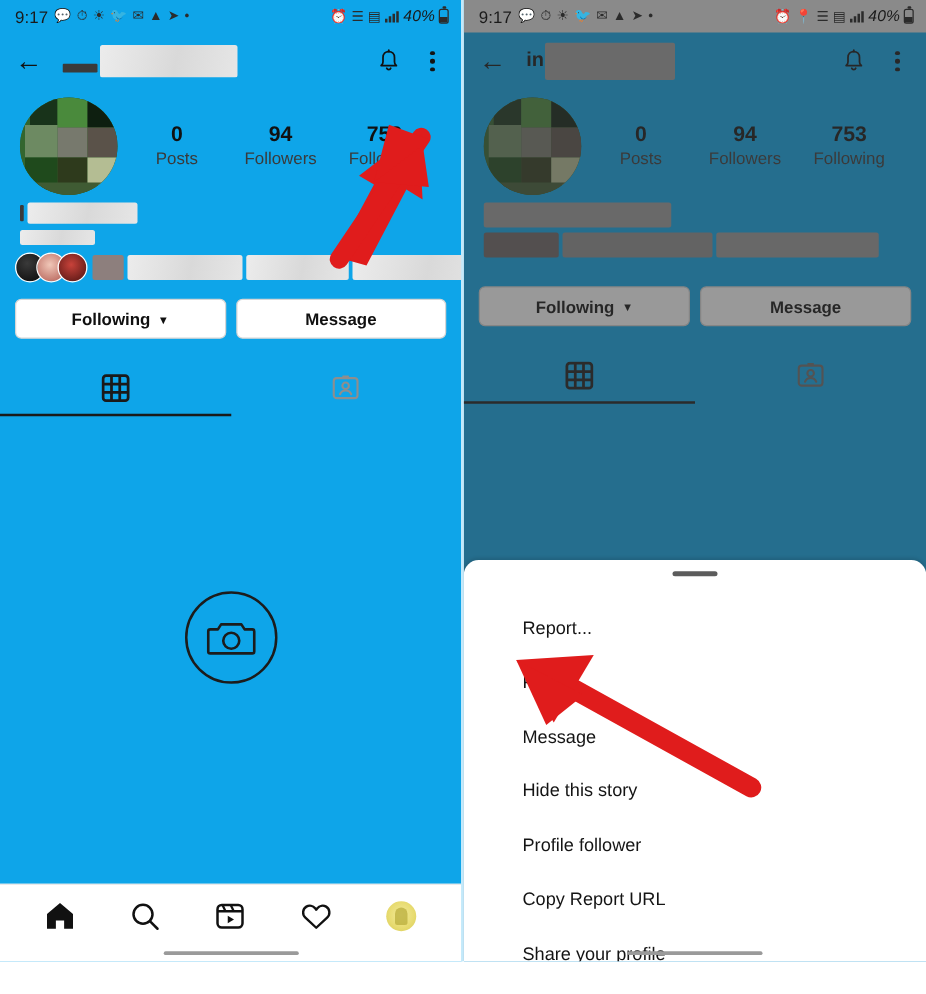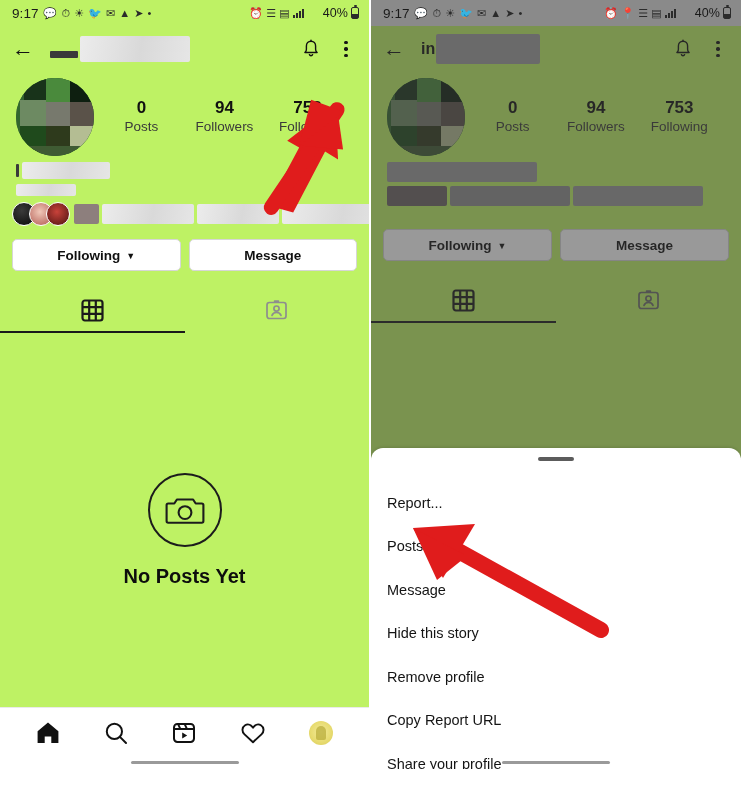--- a/index.html
+++ b/index.html
@@ -12,42 +12,42 @@
   .stage {
     position: relative;
     width: 741px; height: 795px;
     display: flex;
     background: #ffffff;
   }
   .phone {
     position: relative;
     width: 370px;
     height: 769px;
-    background: #bef264;
+    background: #0ea5e9;
     overflow: hidden;
   }
   .phone.left { border-right: 1px solid #ffffff; }
   .phone.right { width: 370px; margin-left: 1px; }
 
   
   .statusbar {
     height: 26px;
     display: flex;
     align-items: center;
     padding: 0 10px 0 12px;
     font-size: 13px;
     color: #1a1a1a;
     letter-spacing: .1px;
   }
   .statusbar .clock { font-size: 13.5px; font-weight: 400; margin-right: 5px; }
   .sb-icons { display: flex; align-items: center; gap: 4px; }
   .sb-icons .gi { font-size: 11px; line-height: 1; color: #2b2b2b; }
   .sb-right { margin-left: auto; display: flex; align-items: center; gap: 3px; }
   .sb-right .gi { font-size: 11px; color: #2b2b2b; }
-  .sb-right .batt { font-size: 12.5px; margin-left: 16px; }
+  .sb-right .batt { font-size: 12.5px; margin-left: 1px; font-style: italic; }
   .bars { display: inline-flex; align-items: flex-end; gap: 1px; height: 10px; }
   .bars i { display: block; width: 2px; background: #2b2b2b; }
   .bars i:nth-child(1){height:3px;} .bars i:nth-child(2){height:5px;}
   .bars i:nth-child(3){height:7px;} .bars i:nth-child(4){height:9px;}
   .battico {
     width: 8px; height: 12px; border: 1.4px solid #2b2b2b; border-radius: 2px;
     position: relative; display: inline-block;
     background: linear-gradient(to top, #2b2b2b 40%, transparent 40%);
   }
   .battico::after {
@@ -186,21 +186,21 @@
     padding: 0 0 0 0;
     box-shadow: 0 -1px 3px rgba(0,0,0,.12);
   }
   .handle {
     width: 36px; height: 4px; border-radius: 3px; background: #5c5c5c;
     margin: 9px auto 0 auto;
   }
   .sheet-list { padding: 20px 0 0 16px; }
   .sheet-item {
     font-size: 14.5px; color: #141414; height: 43.5px;
-    display: flex; align-items: center;
+    display: flex; align-items: center; margin-left: 31px;
   }
 
   
   .phone.right .statusbar { position: relative; z-index: 3; }
 
   
   .arrow-svg { position: absolute; inset: 0; pointer-events:none; z-index: 9; }
 </style>
 </head>
 <body>
@@ -345,21 +345,20 @@
         <span class="b"></span>
     </div>
 
     <div class="empty">
       <div class="cam-circle">
         <svg width="40" height="32" viewBox="0 0 40 32">
           <path d="M3.2 9.5h6.1l2.6-4h16.2l2.6 4h6.1c.9 0 1.6.7 1.6 1.6v16c0 .9-.7 1.6-1.6 1.6H3.2c-.9 0-1.6-.7-1.6-1.6v-16c0-.9.7-1.6 1.6-1.6z" fill="none" stroke="#1c1c1c" stroke-width="2.1" stroke-linejoin="round"></path>
           <circle cx="20" cy="18.6" r="6.4" fill="none" stroke="#1c1c1c" stroke-width="2.1"></circle>
         </svg>
       </div>
-      <div class="empty-txt">No Posts Yet</div>
     </div>
 
     <div class="bottomnav">
       <div class="navitem">
         <svg width="26" height="26" viewBox="0 0 26 26">
           <path d="M13 2.4 2.6 11.2V23h7.1v-6.6h6.6V23h7.1V11.2z" fill="#111"></path>
         </svg>
       </div>
       <div class="navitem">
         <svg width="26" height="26" viewBox="0 0 26 26">
@@ -525,21 +524,21 @@
 
     <div class="dim"></div>
 
     <div class="sheet">
       <div class="handle"></div>
       <div class="sheet-list">
         <div class="sheet-item">Report...</div>
         <div class="sheet-item">Posts</div>
         <div class="sheet-item">Message</div>
         <div class="sheet-item">Hide this story</div>
-        <div class="sheet-item">Remove profile</div>
+        <div class="sheet-item">Profile follower</div>
         <div class="sheet-item">Copy Report URL</div>
         <div class="sheet-item">Share your profile</div>
       </div>
       <div class="homebar"></div>
     </div>
 
     <svg class="arrow-svg" viewBox="0 0 370 795">
       <path d="M230 630 L64 538" stroke="#e01c1c" stroke-width="16" stroke-linecap="round" fill="none"></path>
       <path d="M42 528 L104 524 L72 578 Z" fill="#e01c1c"></path>
       <path d="M42 528 L96 556 L66 580 Z" fill="#e01c1c"></path>

